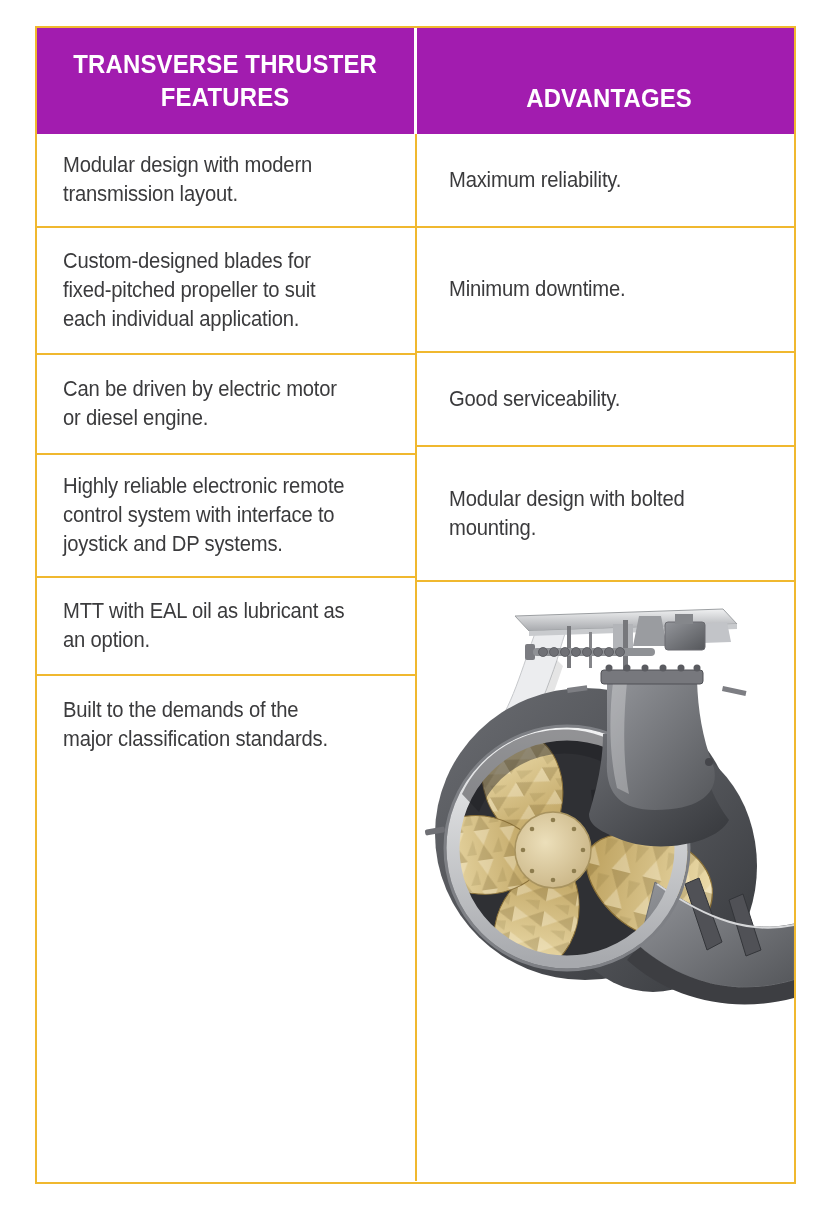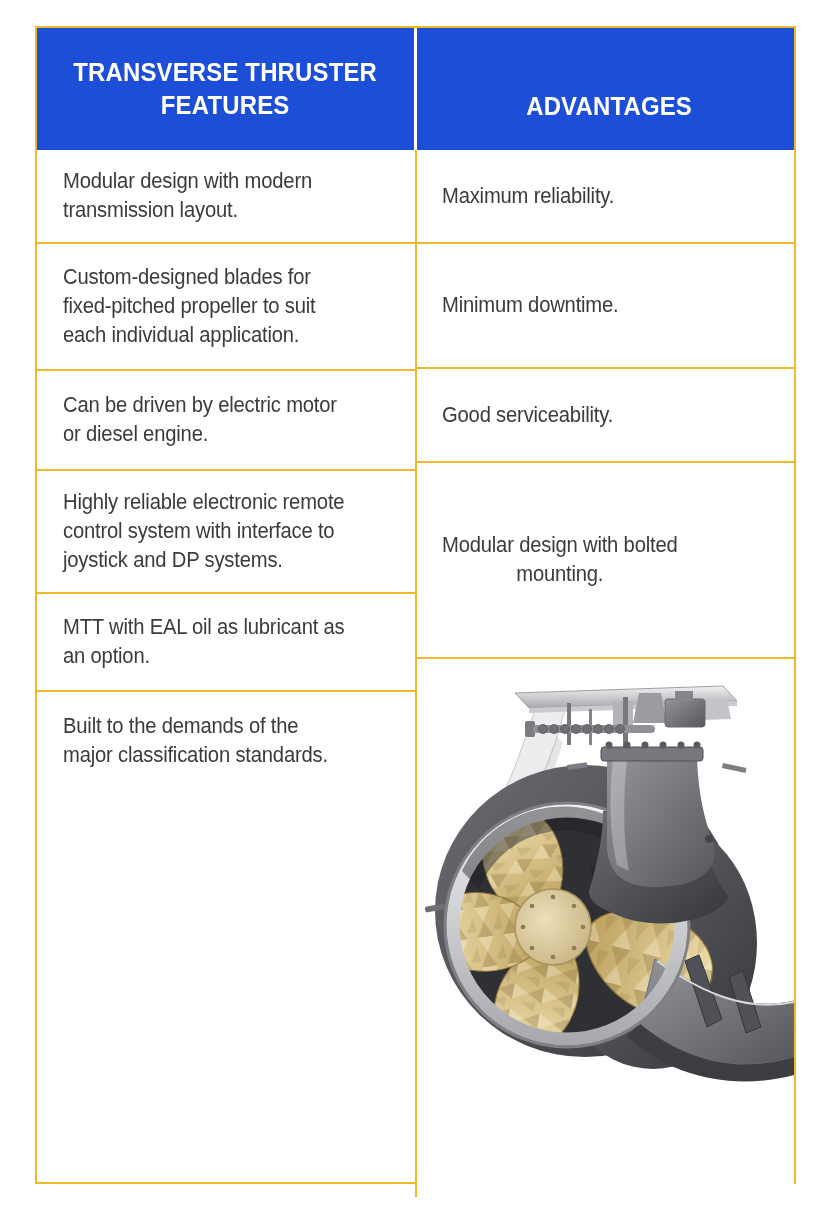--- a/index.html
+++ b/index.html
@@ -11,21 +11,21 @@
     overflow:hidden;
   }
   .doc-table{
     position:absolute;left:35px;top:26px;
     width:761px;height:1158px;
     border:2px solid #F0B82F;
     box-sizing:border-box;
     background:#ffffff;
   }
   .header-row{
-    display:flex;height:122px;background:#1d4ed8;gap:8px;
+    display:flex;height:106px;background:#a21caf;gap:8px;
   }
   .header-cell{
     display:flex;align-items:center;justify-content:center;
     box-sizing:border-box;text-align:center;
     color:#ffffff;font-weight:bold;font-size:26px;line-height:33px;
   }
   .header-cell .t{display:inline-block;transform:scaleX(.92);transform-origin:50% 50%;white-space:pre-line;letter-spacing:.2px;}
   .hc-left{width:380px;border-right:3px solid #ffffff;}
   .hc-right{flex:1;margin-top:34px;}
   .body-row{display:flex;height:1047px;}
@@ -35,21 +35,21 @@
   .cell{
     box-sizing:border-box;
     border-bottom:2px solid #F0B82F;
     display:flex;align-items:center;
     padding:0 8px 0 26px;
     color:#3B3B3D;font-size:21.5px;line-height:29px;
     background:#ffffff;
   }
   .cell:last-child{border-bottom:none;}
   .cell .t{display:inline-block;transform:scaleX(.94);transform-origin:0 50%;white-space:pre-line;letter-spacing:-.2px;}
-  .col-right .cell{padding-left:25px;text-align:center;}
+  .col-right .cell{padding-left:32px;}
   .img-cell{
     box-sizing:border-box;height:546px;position:relative;background:#ffffff;
   }
   .img-cell svg{position:absolute;left:0;top:0;}
 </style>
 </head>
 <body>
 
 <div class="page">
   <div class="doc-table">
@@ -98,21 +98,21 @@
       <div class="col col-right">
         <div class="cell" style="height:94px">
             <span class="t">Maximum reliability.</span>
           </div>
         <div class="cell" style="height:125px">
             <span class="t">Minimum downtime.</span>
           </div>
         <div class="cell" style="height:94px">
             <span class="t">Good serviceability.</span>
           </div>
-        <div class="cell" style="height:196px">
+        <div class="cell" style="height:135px">
             <span class="t">Modular design with bolted
 mounting.</span>
           </div>
 
         <div class="cell img-cell">
           <svg width="377" height="546" viewBox="0 0 377 546" aria-label="tunnel thruster render">
             <defs>
               <linearGradient id="silver" x1="0" y1="0" x2="0" y2="1">
                 <stop offset="0" stop-color="#f0f1f2"></stop>
                   <stop offset="1" stop-color="#a7a9ad"></stop>

